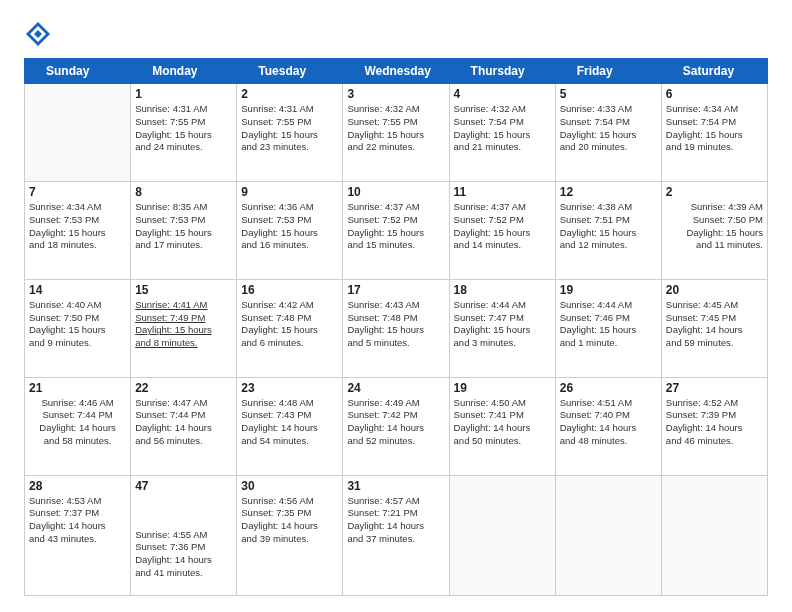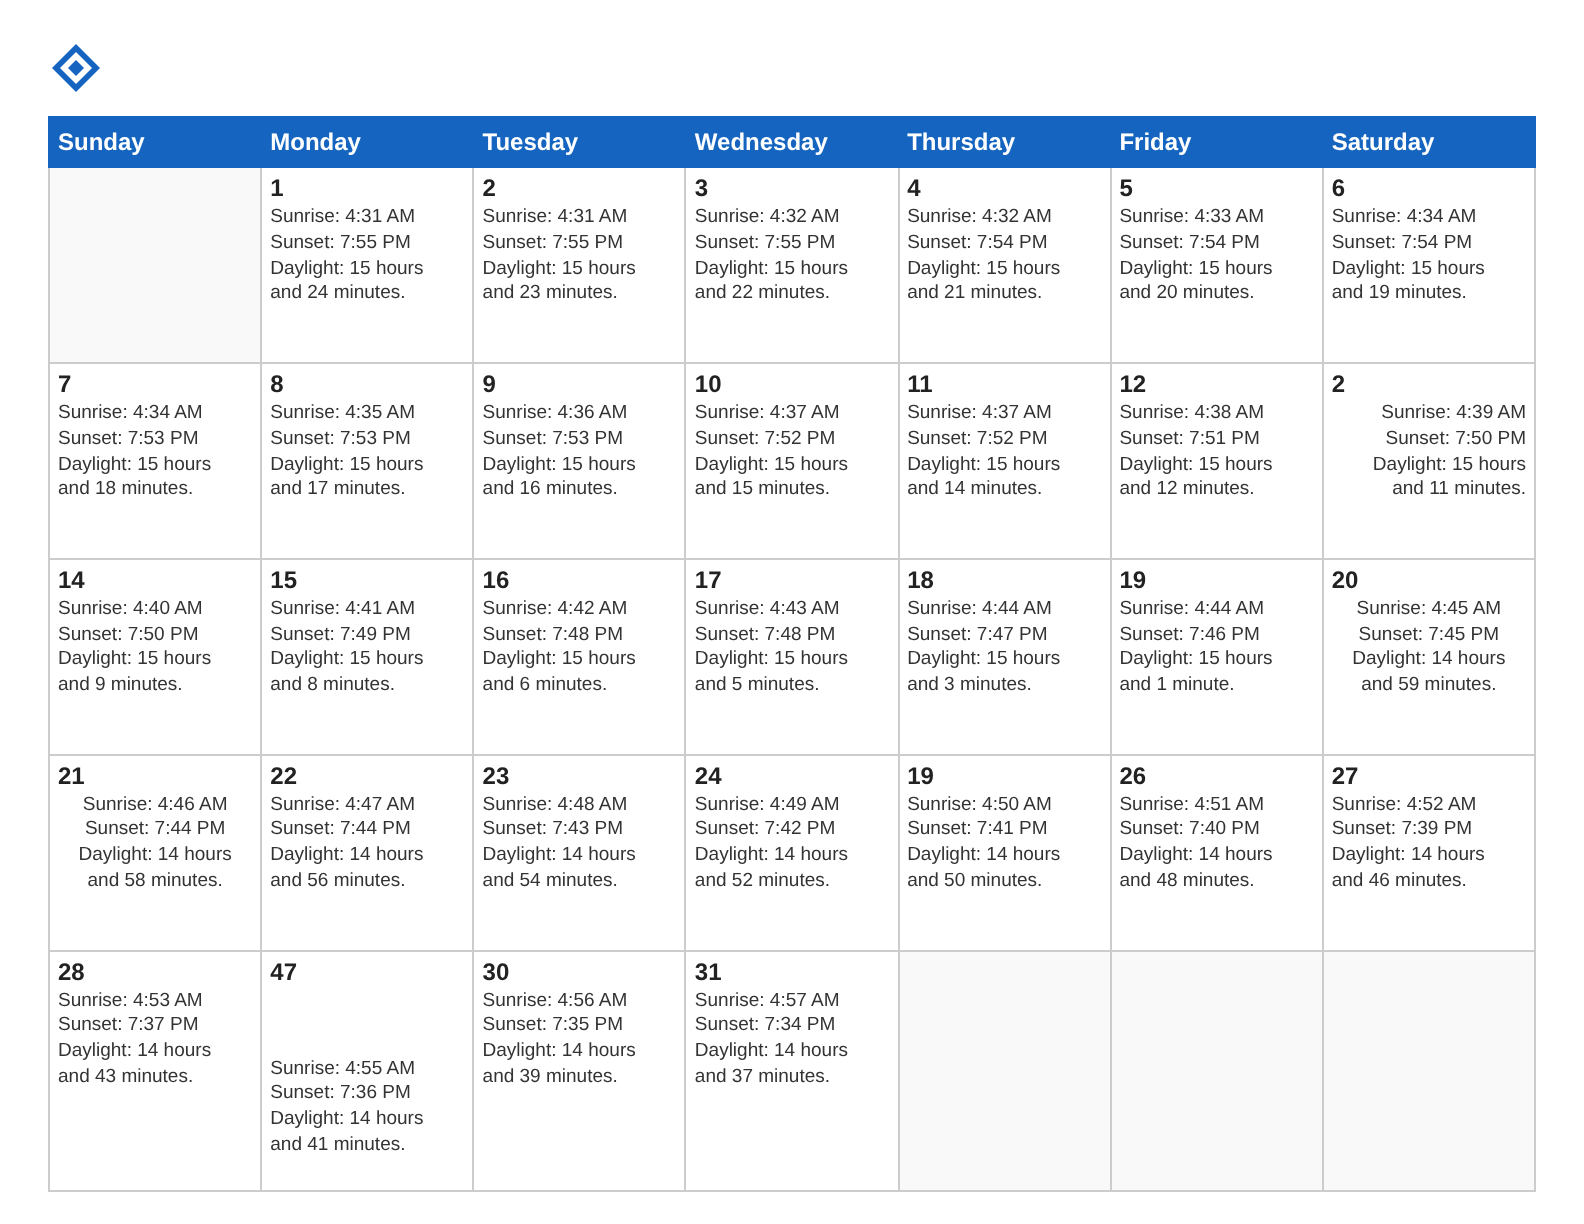--- a/index.html
+++ b/index.html
@@ -65,21 +65,21 @@
       border: 1px solid #ccc;
       border-collapse: collapse;
       width: 100%;
       table-layout: fixed;
     }
     .calendar th {
       background: #1565c0;
       color: #fff;
       font-size: 12px;
       font-weight: bold;
-      padding: 5px 4px;
+      padding: 5px 21px;
       text-align: left;
       border: 1px solid #1565c0;
     }
     .calendar td {
       border: 1px solid #ccc;
       vertical-align: top;
       padding: 3px 4px;
       font-size: 10px;
       color: #333;
       height: 88px;
@@ -182,21 +182,21 @@
         <tr>
           <td>
             <div class="day-number">7</div>
             <div class="day-info" style="white-space: pre-line;">Sunrise: 4:34 AM
 Sunset: 7:53 PM
 Daylight: 15 hours
 and 18 minutes.</div>
           </td>
           <td>
             <div class="day-number">8</div>
-            <div class="day-info" style="white-space: pre-line;">Sunrise: 4:35 AM
+            <div class="day-info" style="white-space: pre-line;">Sunrise: 8:35 AM
 Sunset: 7:53 PM
 Daylight: 15 hours
 and 17 minutes.</div>
           </td>
           <td>
             <div class="day-number">9</div>
             <div class="day-info" style="white-space: pre-line;">Sunrise: 4:36 AM
 Sunset: 7:53 PM
 Daylight: 15 hours
 and 16 minutes.</div>
@@ -233,21 +233,21 @@
         <tr>
           <td>
             <div class="day-number">14</div>
             <div class="day-info" style="white-space: pre-line;">Sunrise: 4:40 AM
 Sunset: 7:50 PM
 Daylight: 15 hours
 and 9 minutes.</div>
           </td>
           <td>
             <div class="day-number">15</div>
-            <div class="day-info" style="white-space: pre-line;">Sunrise: 4:41 AM
+            <div class="day-info" style="white-space: pre-line; text-decoration: underline;">Sunrise: 4:41 AM
 Sunset: 7:49 PM
 Daylight: 15 hours
 and 8 minutes.</div>
           </td>
           <td>
             <div class="day-number">16</div>
             <div class="day-info" style="white-space: pre-line;">Sunrise: 4:42 AM
 Sunset: 7:48 PM
 Daylight: 15 hours
 and 6 minutes.</div>
@@ -268,21 +268,21 @@
           </td>
           <td>
             <div class="day-number">19</div>
             <div class="day-info" style="white-space: pre-line;">Sunrise: 4:44 AM
 Sunset: 7:46 PM
 Daylight: 15 hours
 and 1 minute.</div>
           </td>
           <td>
             <div class="day-number">20</div>
-            <div class="day-info" style="white-space: pre-line; text-align: center;">Sunrise: 4:45 AM
+            <div class="day-info" style="white-space: pre-line;">Sunrise: 4:45 AM
 Sunset: 7:45 PM
 Daylight: 14 hours
 and 59 minutes.</div>
           </td>
         </tr>
         <tr>
           <td>
             <div class="day-number">21</div>
             <div class="day-info" style="white-space: pre-line; text-align: center;">Sunrise: 4:46 AM
 Sunset: 7:44 PM
@@ -350,21 +350,21 @@
           <td>
             <div class="day-number">30</div>
             <div class="day-info" style="white-space: pre-line;">Sunrise: 4:56 AM
 Sunset: 7:35 PM
 Daylight: 14 hours
 and 39 minutes.</div>
           </td>
           <td>
             <div class="day-number">31</div>
             <div class="day-info" style="white-space: pre-line;">Sunrise: 4:57 AM
-Sunset: 7:34 PM
+Sunset: 7:21 PM
 Daylight: 14 hours
 and 37 minutes.</div>
           </td>
           <td class="empty-cell"></td>
           <td class="empty-cell"></td>
           <td class="empty-cell"></td>
         </tr>
       </tbody>
   </table>
 </div>

